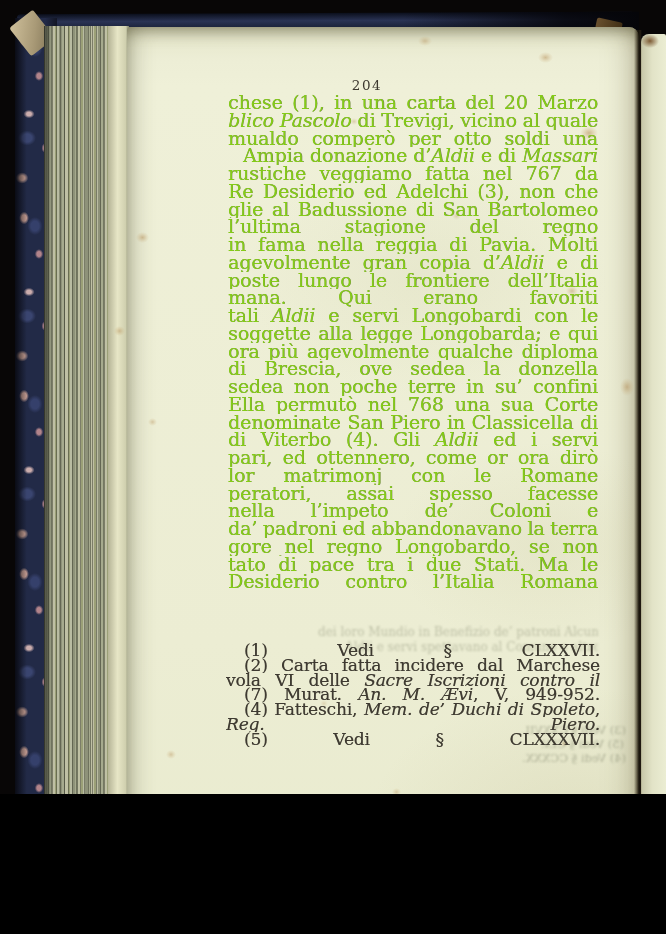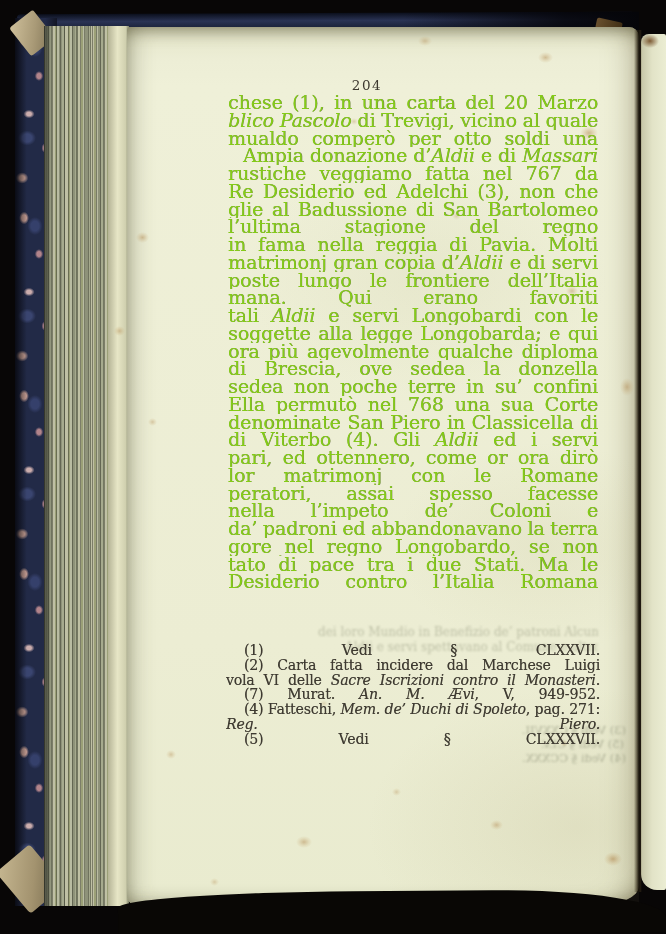--- a/index.html
+++ b/index.html
@@ -1,16 +1,16 @@
 <!DOCTYPE html>
 <html><head>
 <meta charset="utf-8">
 <style>
   html,body{margin:0;padding:0;background:#000;}
-  .stage{position:relative;width:666px;height:934px;background:#080606;overflow:hidden;
+  .stage{position:relative;width:666px;height:794px;background:#080606;overflow:hidden;
          font-family:"DejaVu Serif", serif;}
 
   
   .cover-top{position:absolute;left:17px;top:13px;width:622px;height:19px;z-index:1;
     background:linear-gradient(180deg,#0b0f1c 0%,#2a3354 40%,#1a2138 78%,#101527 100%);
     border-radius:4px 8px 2px 2px;transform:rotate(-.25deg);}
   .cover-top::after{content:"";position:absolute;inset:0;
     background:linear-gradient(90deg,transparent 62%,rgba(5,5,10,.85) 88%,#050509 100%);}
   .cover-left{position:absolute;left:15px;top:18px;width:42px;height:888px;z-index:1;
     background-color:#222a47;
@@ -75,21 +75,21 @@
   .pagenum{position:absolute;left:341px;top:77px;width:52px;z-index:7;text-align:center;
     font-size:13.5px;color:#3c382f;letter-spacing:1.5px;}
   .body{position:absolute;left:228px;top:94px;width:370px;z-index:7;
     font-size:19px;line-height:17.75px;color:#84cc16;
     letter-spacing:-0.1px;word-spacing:-0.4px;text-shadow:.3px 0 0 rgba(54,51,43,.65);}
   .body .ln{height:17.75px;overflow:hidden;text-align:justify;text-align-last:justify;}
   .ln.ind{text-indent:15px;}
   .ln.nj{text-align:left;text-align-last:left;}
   .it{font-style:italic;}
   .fnotes{position:absolute;left:226px;top:643px;width:374px;z-index:7;
-    font-size:14px;line-height:14.8px;color:#3e3a31;
+    font-size:17px;line-height:14.8px;color:#3e3a31;
     letter-spacing:-0.15px;word-spacing:-0.3px;text-shadow:.25px 0 0 rgba(62,58,49,.6);}
   .fnotes .ln{height:14.8px;overflow:hidden;text-align:justify;text-align-last:justify;}
   .fnotes .ln.ind{text-indent:18px;}
 
   
   .ghost{position:absolute;z-index:6;color:#90947a;filter:blur(1.1px);opacity:.5;
     font-size:12px;white-space:nowrap;overflow:hidden;}
   .ghost.mir{transform:scaleX(-1);filter:blur(.8px);font-size:11.5px;color:#83876e;opacity:.55;}
 
   
@@ -117,21 +117,21 @@
   <div class="body" id="body-text">
       <div class="ln"><span>chese (1), in una carta del 20 Marzo 1768 trovo il </span><span class="it">Pub-</span></div>
       <div class="ln"><span class="it">blico Pascolo</span><span> di Trevigi, vicino al quale il Gastaldo Er-</span></div>
       <div class="ln"><span>mualdo comperò per otto soldi una terra da Badussione (2).</span></div>
       <div class="ln ind"><span>Ampia donazione d’</span><span class="it">Aldii</span><span> e di </span><span class="it">Massari</span><span> con le lor fuga</span></div>
       <div class="ln"><span>rustiche veggiamo fatta nel 767 da Guidoaldo, Medico de’</span></div>
       <div class="ln"><span>Re Desiderio ed Adelchi (3), non che da Rotperga sua mo-</span></div>
       <div class="ln"><span>glie al Badussione di San Bartolomeo in Pistoia: tanto nel-</span></div>
       <div class="ln"><span>l’ultima stagione del regno Longobardo alcuni Medici erano</span></div>
       <div class="ln"><span>in fama nella reggia di Pavia. Molti Monasteri e molte Chiese</span></div>
-      <div class="ln"><span>matrimonj gran copia d’</span><span class="it">Aldii</span><span> e di servi nelle lor terre,</span></div>
+      <div class="ln"><span>agevolmente gran copia d’</span><span class="it">Aldii</span><span> e di servi nelle lor terre,</span></div>
       <div class="ln"><span>poste lungo le frontiere dell’Italia Longobarda e della Ro-</span></div>
       <div class="ln"><span>mana. Qui erano favoriti principalmente i matrimonj di co-</span></div>
       <div class="ln"><span>tali </span><span class="it">Aldii</span><span> e servi Longobardi con le Romane straniere, non</span></div>
       <div class="ln"><span>soggette alla legge Longobarda; e qui per tal fine otteneasi</span></div>
       <div class="ln"><span>ora più agevolmente qualche diploma del Re. Santa Giulia</span></div>
       <div class="ln"><span>di Brescia, ove sedea la donzella regale Ansilberga, pos-</span></div>
       <div class="ln"><span>sedea non poche terre in su’ confini degli Stati Romani.</span></div>
       <div class="ln"><span>Ella permutò nel 768 una sua Corte detta di Vallante, nel</span></div>
       <div class="ln"><span>denominate San Piero in Classicella di Sabina e Fagiano</span></div>
       <div class="ln"><span>di Viterbo (4). Gli </span><span class="it">Aldii</span><span> ed i servi furono permutati del</span></div>

